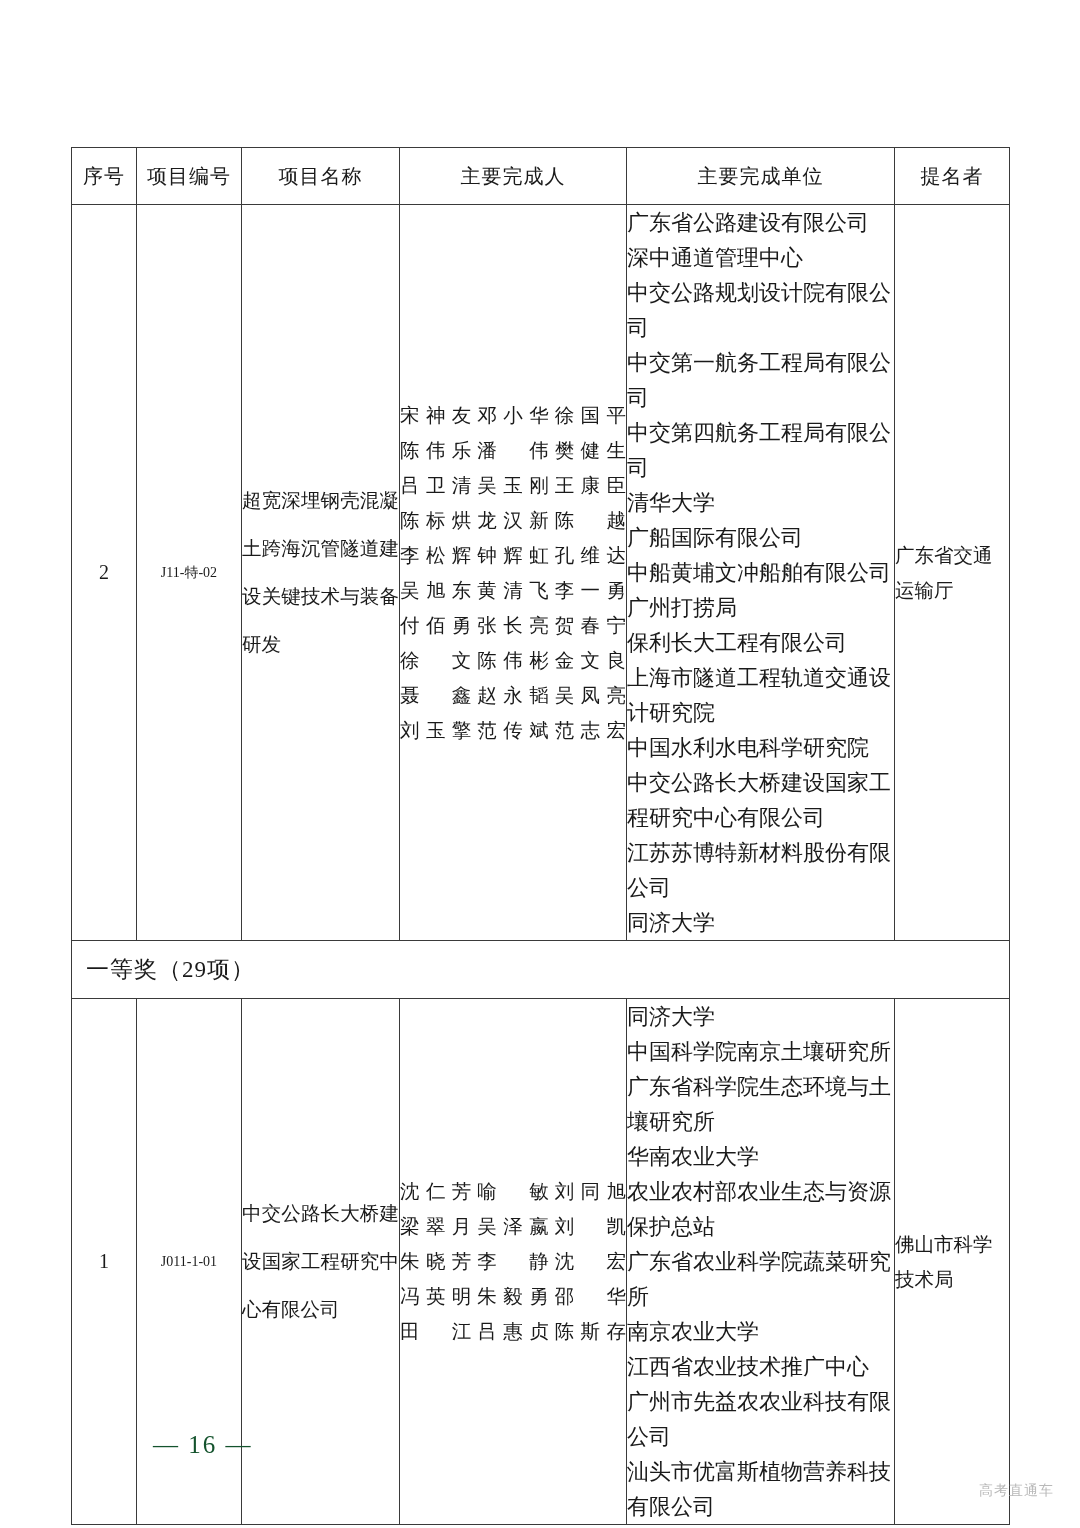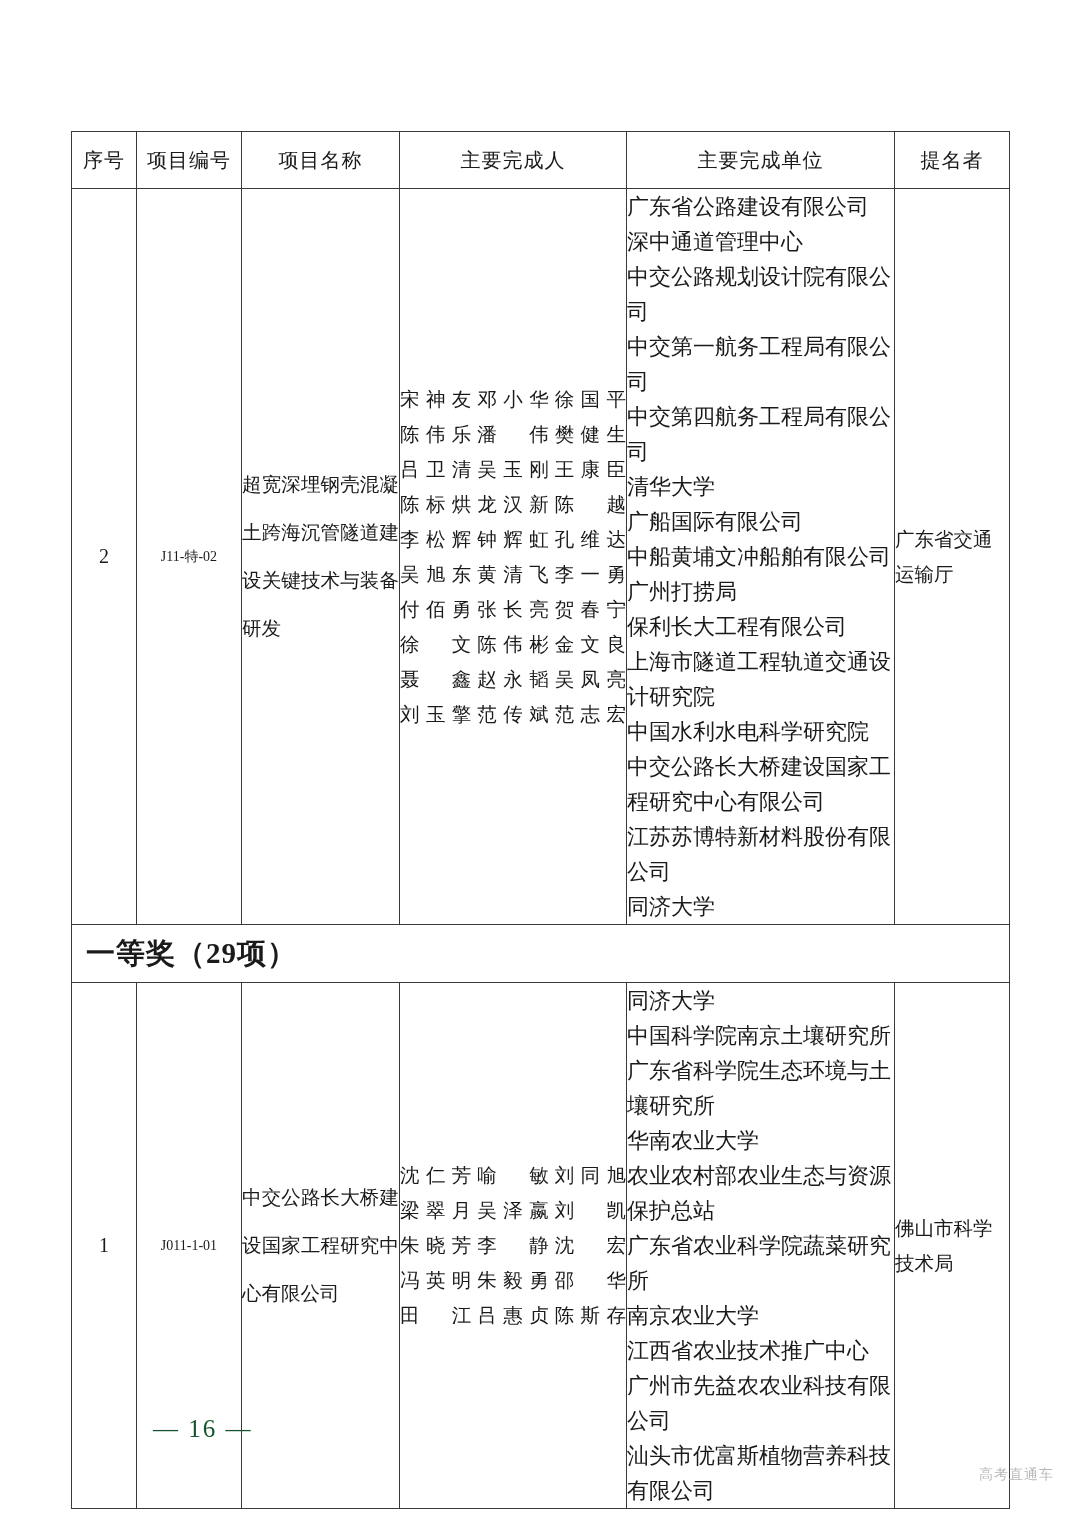--- a/index.html
+++ b/index.html
@@ -11,21 +11,21 @@
     width: 1080px;
     height: 1528px;
     position: relative;
     font-family: "Liberation Serif", "DejaVu Serif", serif;
     color: #1a1a1a;
     overflow: hidden;
   }
 
   .page {
     position: absolute;
-    left: 0; top: 0;
+    left: 0; top: 16px;
     width: 1080px;
     height: 1252px;
   }
 
   
   .award-table {
     position: absolute;
     left: 71px;
     top: 131px;
     width: 938px;
@@ -104,22 +104,22 @@
     text-align-last: justify;
     white-space: nowrap;
   }
   .ppl-name.short {
     text-align-last: justify;
   }
 
   
   .section-row td {
     height: 57px;
-    font-size: 29px;
-    font-weight: bold;
+    font-size: 23px;
+    font-weight: normal;
     padding-left: 14px;
     letter-spacing: 1px;
     font-family: "Liberation Serif", "DejaVu Serif", serif;
   }
 
   
   .page-number {
     position: absolute;
     left: 153px;
     top: 1415px;

